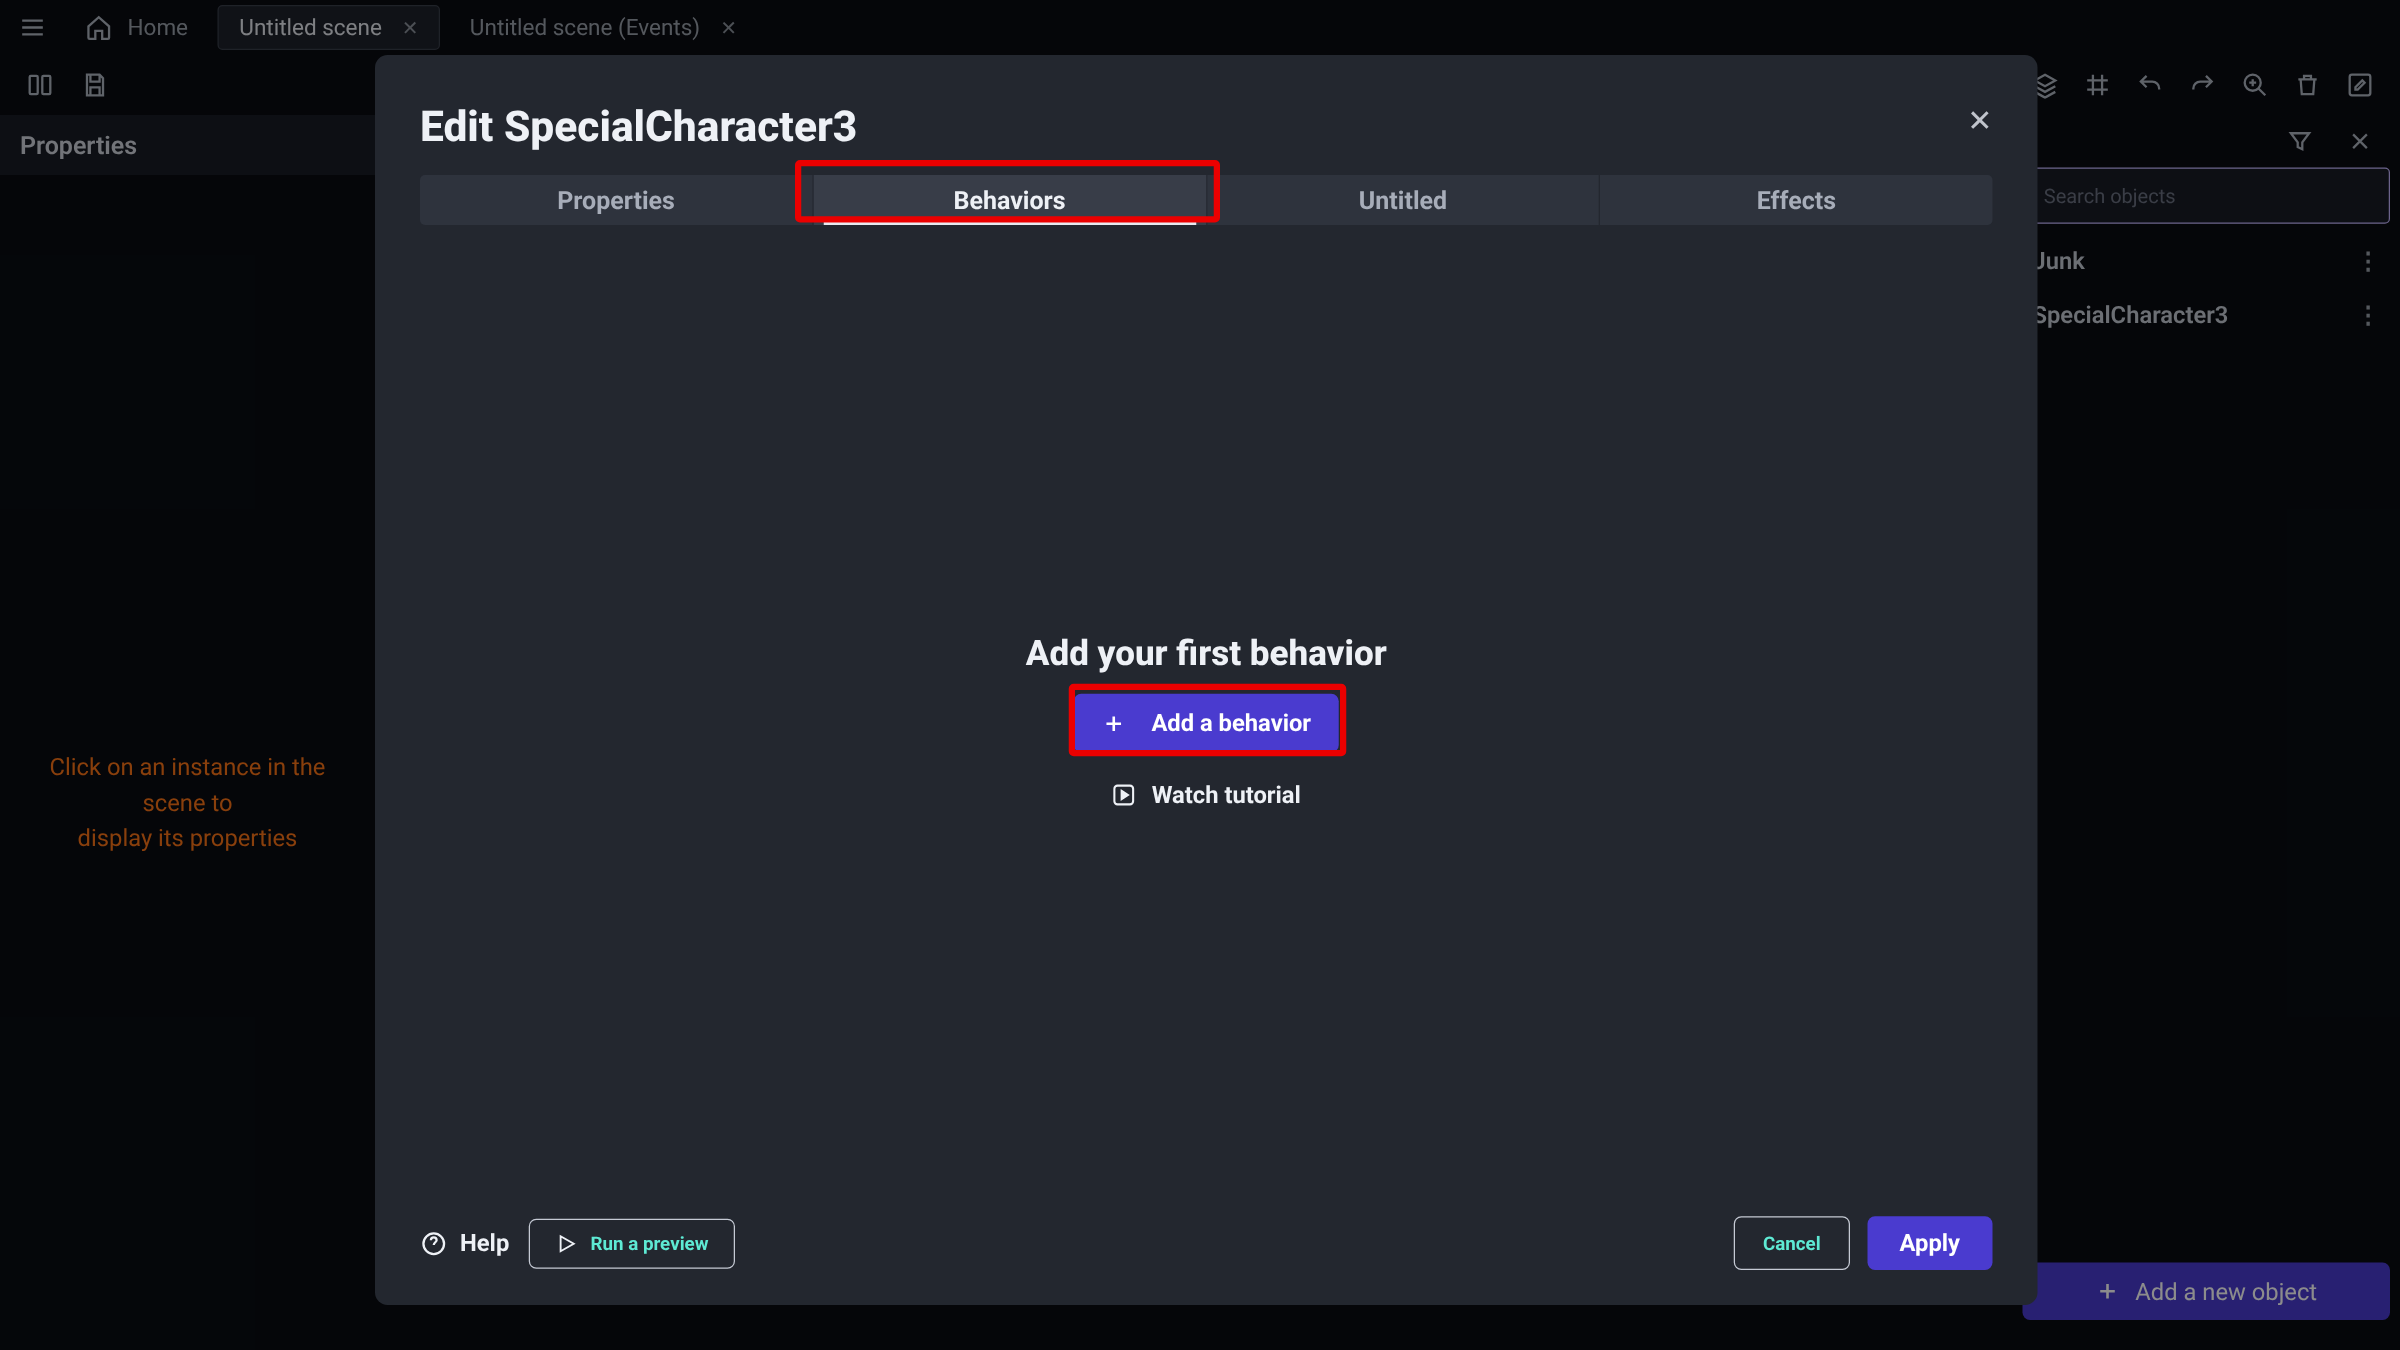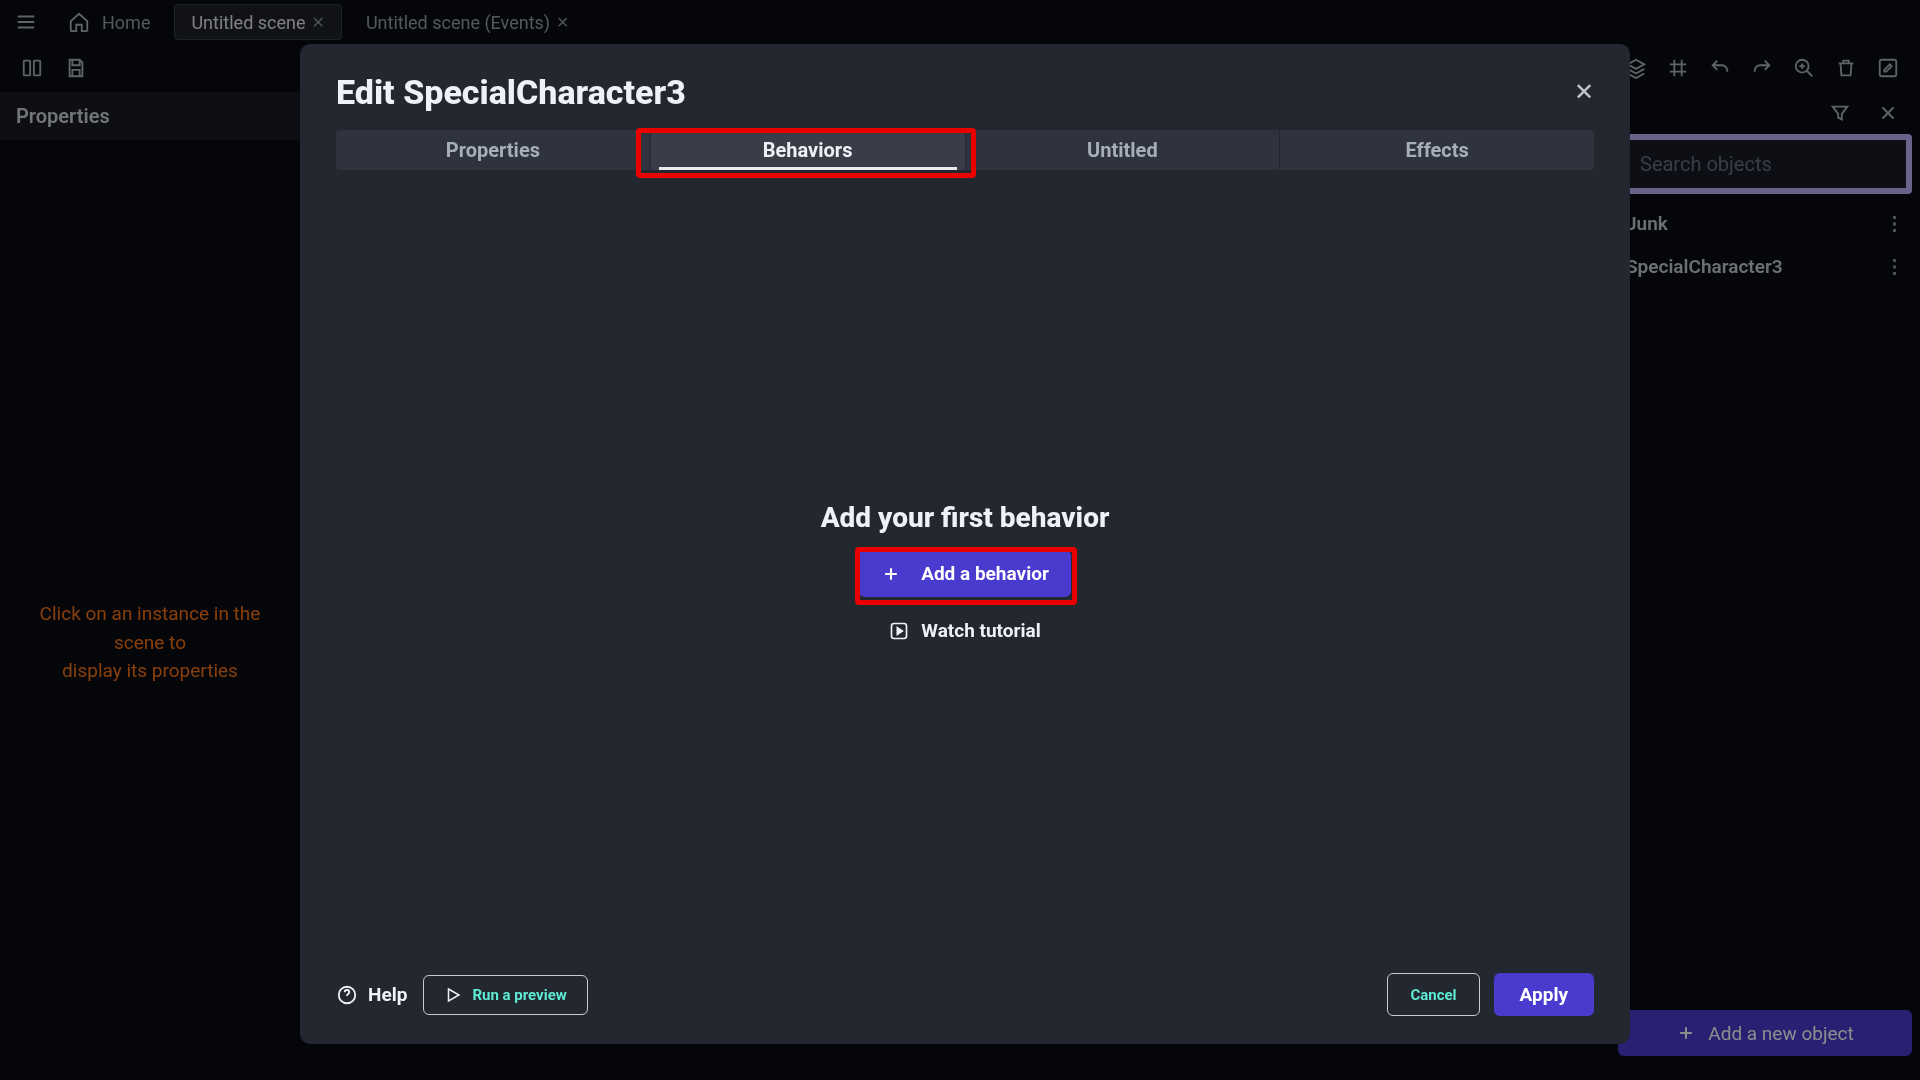--- a/index.html
+++ b/index.html
@@ -1,53 +1,53 @@
 <!DOCTYPE html>
 <html><head>
 <meta charset="utf-8">
 <style>
 * { margin:0; padding:0; box-sizing:border-box; font-family:-apple-system,BlinkMacSystemFont,"Segoe UI",Roboto,sans-serif; }
 body { width:1920px; height:1080px; background:#0a0c12; color:#c0c4cc; overflow:hidden; position:relative; }
 
 
 .topbar { height:44px; display:flex; align-items:center; padding:0 8px; gap:8px; }
 .menu-btn { width:36px; height:36px; display:flex; align-items:center; justify-content:center; }
-.tab { height:36px; display:flex; align-items:center; gap:0; padding:0 16px; color:#9aa0aa; font-size:18px; border-radius:4px; }
+.tab { height:36px; display:flex; align-items:center; gap:10px; padding:0 16px; color:#9aa0aa; font-size:18px; border-radius:4px; }
 .tab.home { gap:12px; }
 .tab.active { background:#1e222b; color:#e5e8ee; border:1px solid #3a3f4a; }
 .tab .x { font-size:16px; color:#8a909a; margin-left:6px; }
 
 
 .toolbar { height:48px; display:flex; align-items:center; padding:0 16px; gap:12px; }
 .tool-icon { width:32px; height:32px; display:flex; align-items:center; justify-content:center; color:#aeb4c0; }
 .toolbar-right { margin-left:auto; display:flex; gap:10px; }
 
 
 .left-panel { position:absolute; left:0; top:92px; width:300px; }
 .panel-header { background:#191d26; padding:12px 16px; font-size:20px; font-weight:600; color:#d0d4dc; }
 .panel-hint { padding:40px 18px; text-align:center; color:#f97316; font-size:19px; line-height:1.5; margin-top:420px; }
 
 
 .right-panel { position:absolute; right:0; top:92px; width:310px; bottom:0; }
 .right-toolbar { height:42px; display:flex; justify-content:flex-end; align-items:center; gap:16px; padding:0 16px; }
-.search-box { background:#191d26; border:6px solid #c4b5fd; border-radius:4px; padding:12px 16px; color:#6a7080; font-size:20px; margin:0 8px 8px 8px; }
+.search-box { background:#191d26; border:1px solid #c4b5fd; border-radius:4px; padding:12px 16px; color:#6a7080; font-size:16px; margin:0 8px 8px 8px; }
 .obj-row { display:flex; align-items:center; justify-content:space-between; padding:10px 16px; color:#c5cad4; font-size:19px; font-weight:600; }
 .obj-row .dots { color:#9aa0aa; }
 .add-obj-btn { position:absolute; bottom:24px; left:8px; right:8px; background:#4a3bcf; color:#fff; border-radius:6px; height:46px; display:flex; align-items:center; justify-content:center; gap:12px; font-size:19px; font-weight:400; }
 
 
 .coord { position:absolute; right:340px; bottom:36px; background:#333843; color:#e0e4ec; padding:10px 16px; border-radius:6px; font-size:20px; font-weight:700; }
 
 
 .dim { position:absolute; inset:0; background:rgba(0,0,0,0.45); }
 
 
 .modal { position:absolute; left:300px; top:44px; width:1330px; height:1000px; background:#23272f; border-radius:10px; padding:28px 36px; display:flex; flex-direction:column; }
 .modal-head { display:flex; align-items:center; justify-content:space-between; margin-bottom:18px; }
-.modal-title { font-size:34px; font-weight:800; color:#eef1f6; }
+.modal-title { font-size:34px; font-weight:800; color:#eef1f6;margin-top:10px; }
 .close-x { font-size:24px; color:#c0c4cc; cursor:pointer; }
 
 .tabs-row { display:flex; background:#2e333d; border-radius:4px; height:40px; }
 .mtab { flex:1; display:flex; align-items:center; justify-content:center; font-size:20px; font-weight:700; color:#a7adb9; border-right:1px solid #23272f; position:relative; }
 .mtab:last-child { border-right:none; }
 .mtab.active { background:#383d48; color:#eef1f6; }
 .mtab.active::after { content:""; position:absolute; bottom:0; left:8px; right:8px; height:3px; background:#e8eaf0; }
 
 .red-box { position:absolute; border:5px solid #eb0000; border-radius:4px; pointer-events:none; }
 .red-tab { left:636px; top:128px; width:340px; height:50px; }

